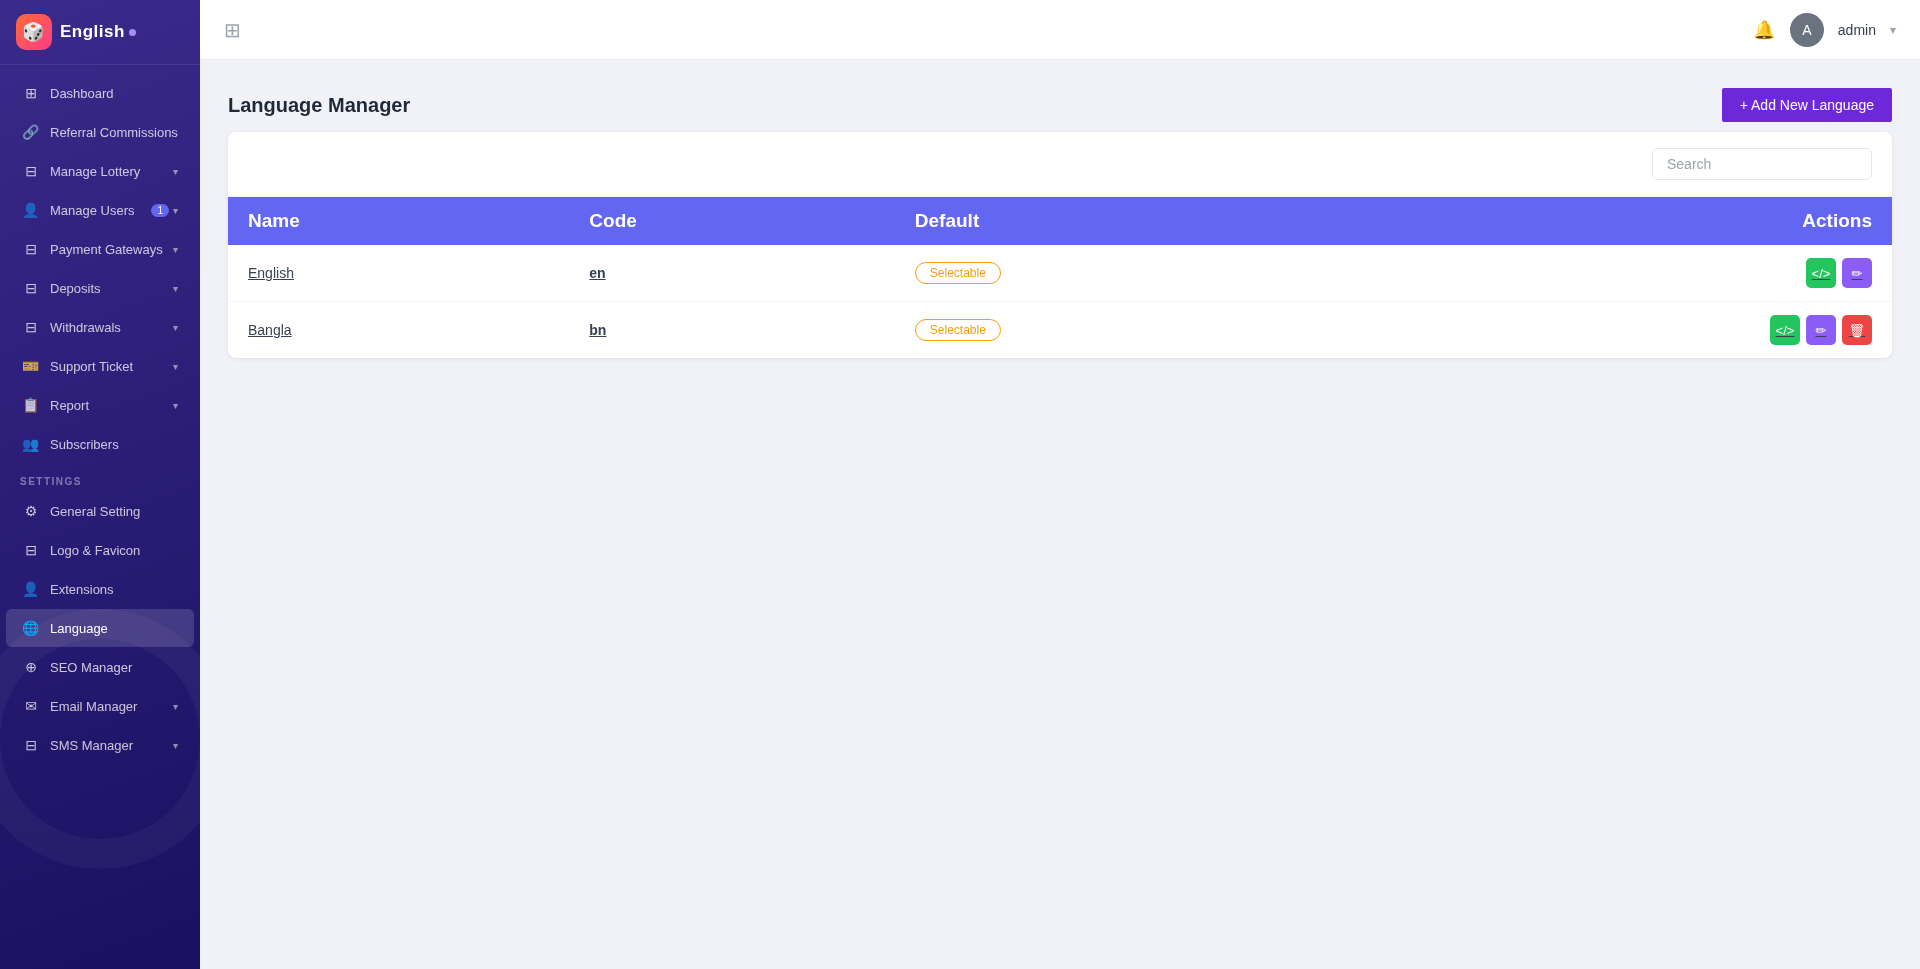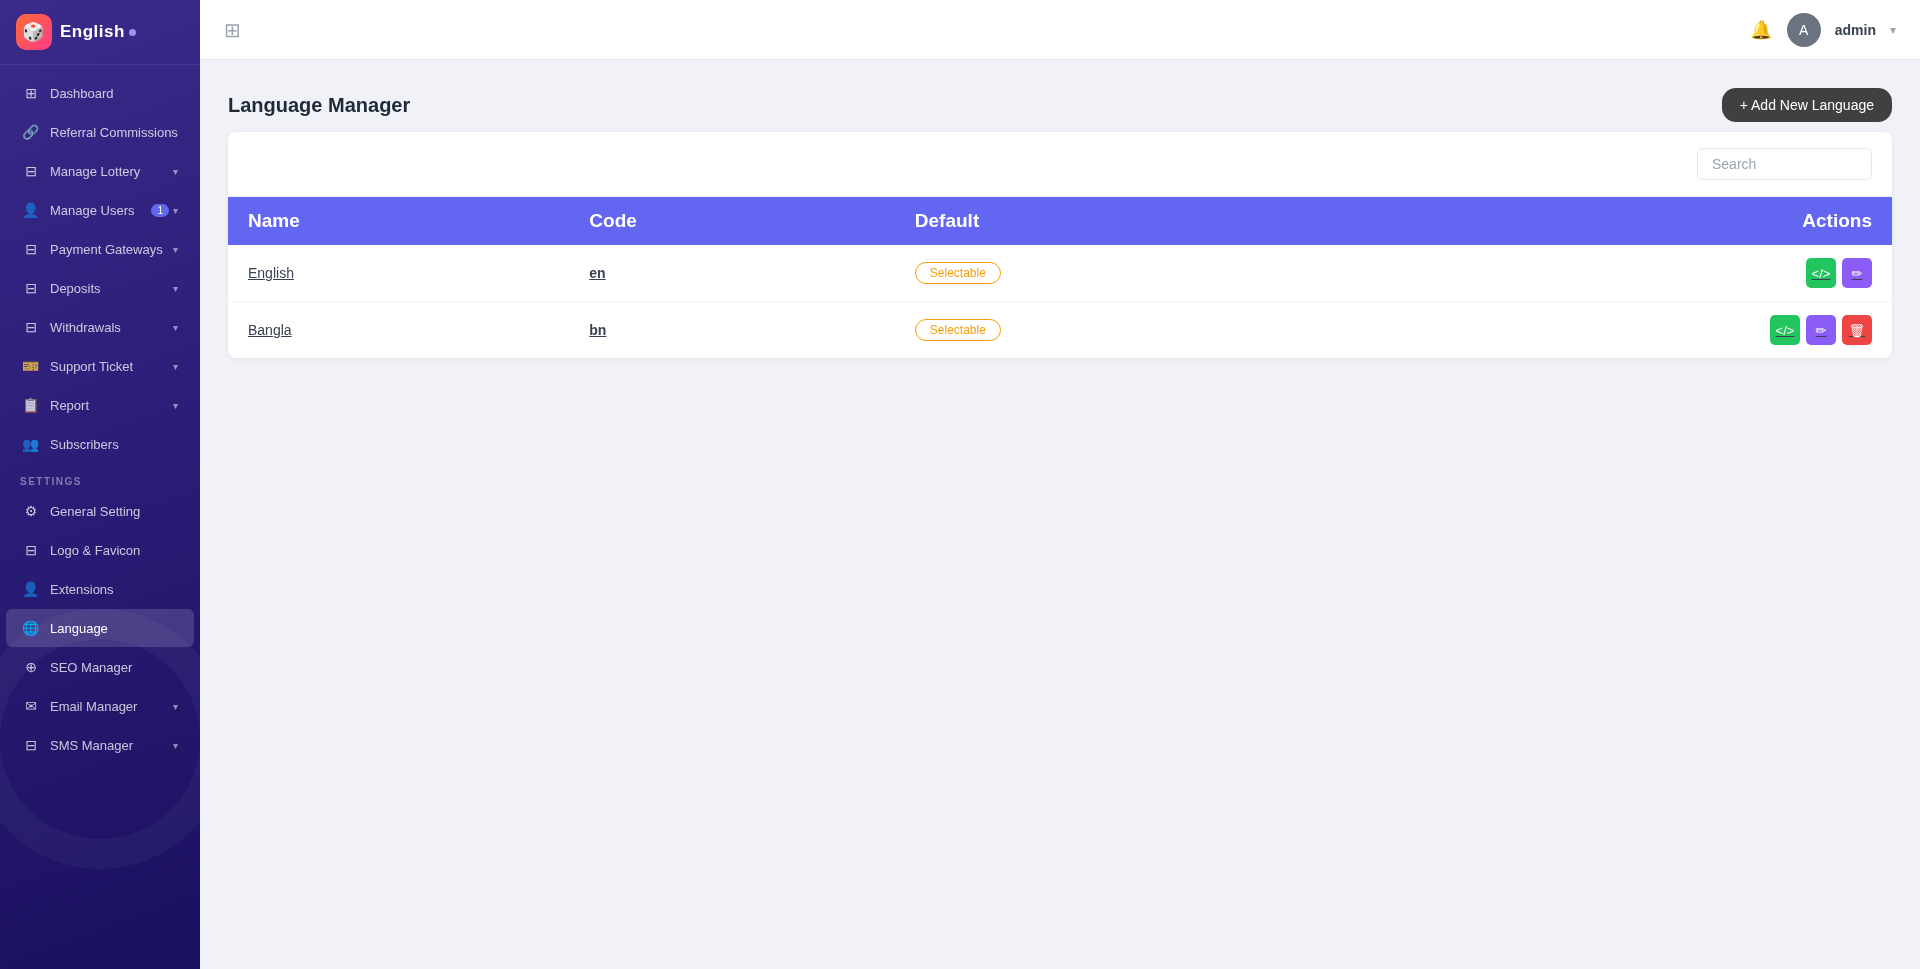--- a/index.html
+++ b/index.html
@@ -134,43 +134,43 @@
       background: #6b7280;
       display: flex;
       align-items: center;
       justify-content: center;
       color: #fff;
       font-size: 14px;
     }
     .admin-name {
       color: #374151;
       font-size: 14px;
-      font-weight: 700;
+      font-weight: 400;
     }
     .admin-chevron { color: #9ca3af; font-size: 12px; }
 
     
     .page-body { padding: 28px 28px; flex: 1; overflow-y: auto; }
     .page-header {
       display: flex;
       align-items: center;
       justify-content: space-between;
       margin-bottom: 10px;
     }
     .page-title {
       font-size: 20px;
       font-weight: 600;
       color: #1f2937;
     }
     .btn-add {
-      background: #404040;
+      background: #6d28d9;
       color: #fff;
       border: none;
       padding: 9px 18px;
-      border-radius: 14px;
+      border-radius: 2px;
       font-size: 14px;
       font-weight: 500;
       cursor: pointer;
       display: flex;
       align-items: center;
       gap: 6px;
     }
 
     
     .card {
@@ -184,21 +184,21 @@
       display: flex;
       justify-content: flex-end;
       border-bottom: 1px solid #f0f2f8;
     }
     .search-input {
       border: 1px solid #e5e7eb;
       border-radius: 6px;
       padding: 7px 14px;
       font-size: 14px;
       color: #374151;
-      width: 175px;
+      width: 220px;
       outline: none;
     }
     .search-input::placeholder { color: #9ca3af; }
 
     
     table { width: 100%; border-collapse: collapse; }
     thead tr {
       background: #6366f1;
     }
     thead th {

